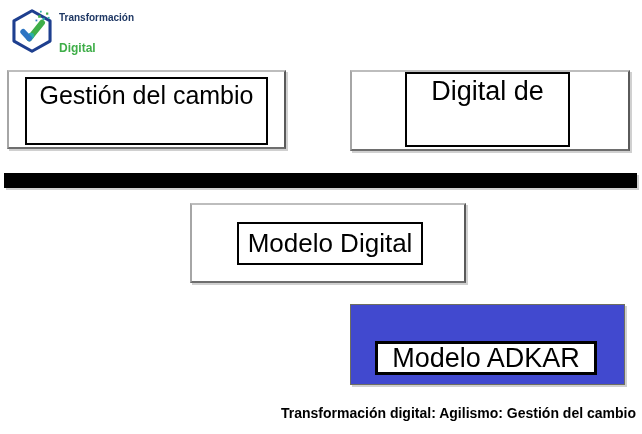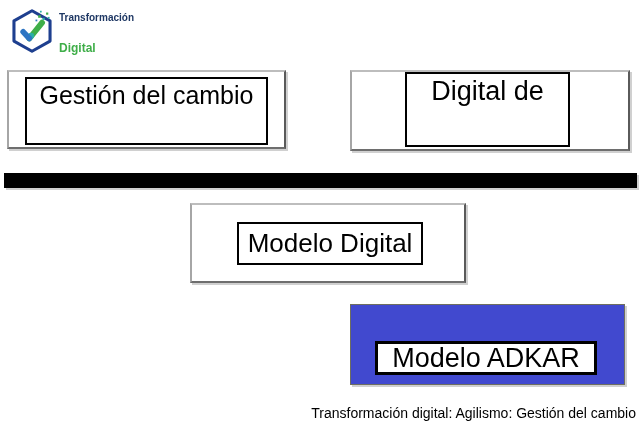--- a/index.html
+++ b/index.html
@@ -68,21 +68,21 @@
   .box-e {
     position: absolute; left: 350px; top: 304px; width: 275px; height: 81px;
     border: 1px solid #6E6E60;
     box-shadow: 2px 2px 0 rgba(120,120,120,0.35);
   }
   .box-e .inner { left: 24px; top: 24px; width: 222px; height: 34px; border-width: 3px; font-size: 27px; line-height: 28px; margin-top: 12px; }
 
   
   .footer {
     position: absolute; right: 6px; top: 405px;
-    font-size: 14px; font-weight: 400; color: #000;
+    font-size: 14px; font-weight: 700; color: #000;
     text-align: right; white-space: nowrap;
   }
 </style>
 </head>
 <body>
 
 <div class="slide">
 
   <div class="logo">
     <svg viewBox="0 0 100 100" aria-hidden="true">

